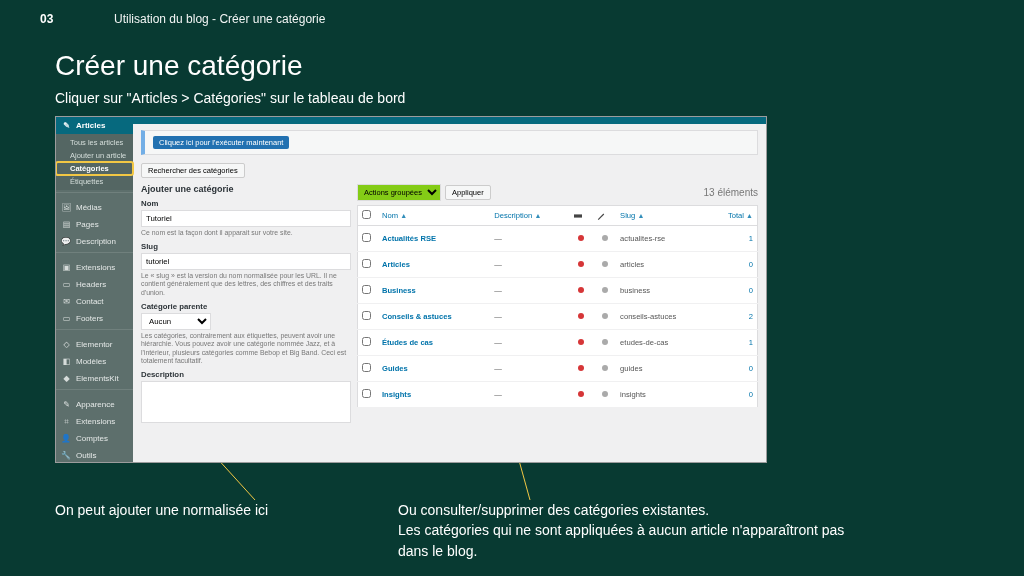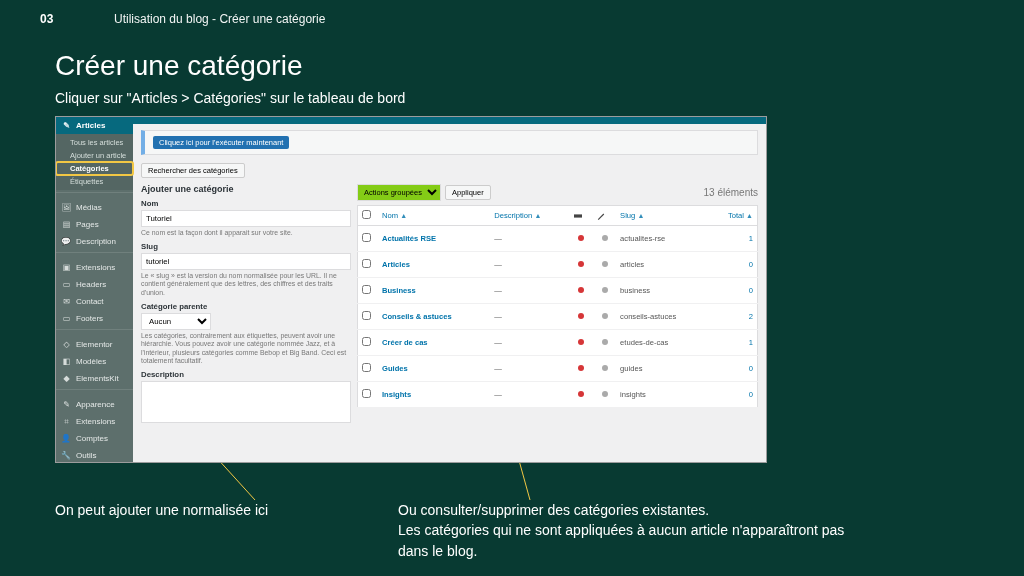--- a/index.html
+++ b/index.html
@@ -314,21 +314,21 @@
        <td><input type="checkbox" style=""></td>
        <td class="nm"><a>Conseils &amp; astuces</a></td>
        <td class="desc">—</td>
        <td class="dot"><span class="red-dot"></span></td>
        <td class="dot"><span class="grey-dot"></span></td>
        <td style="color:#555">conseils-astuces</td>
        <td class="tot"><a>2</a></td>
      </tr>
               <tr>
        <td><input type="checkbox" style=""></td>
-       <td class="nm"><a>Créer de cas</a></td>
+       <td class="nm"><a>Études de cas</a></td>
        <td class="desc">—</td>
        <td class="dot"><span class="red-dot"></span></td>
        <td class="dot"><span class="grey-dot"></span></td>
        <td style="color:#555">etudes-de-cas</td>
        <td class="tot"><a>1</a></td>
      </tr>
               <tr>
        <td><input type="checkbox" style=""></td>
        <td class="nm"><a>Guides</a></td>
        <td class="desc">—</td>

